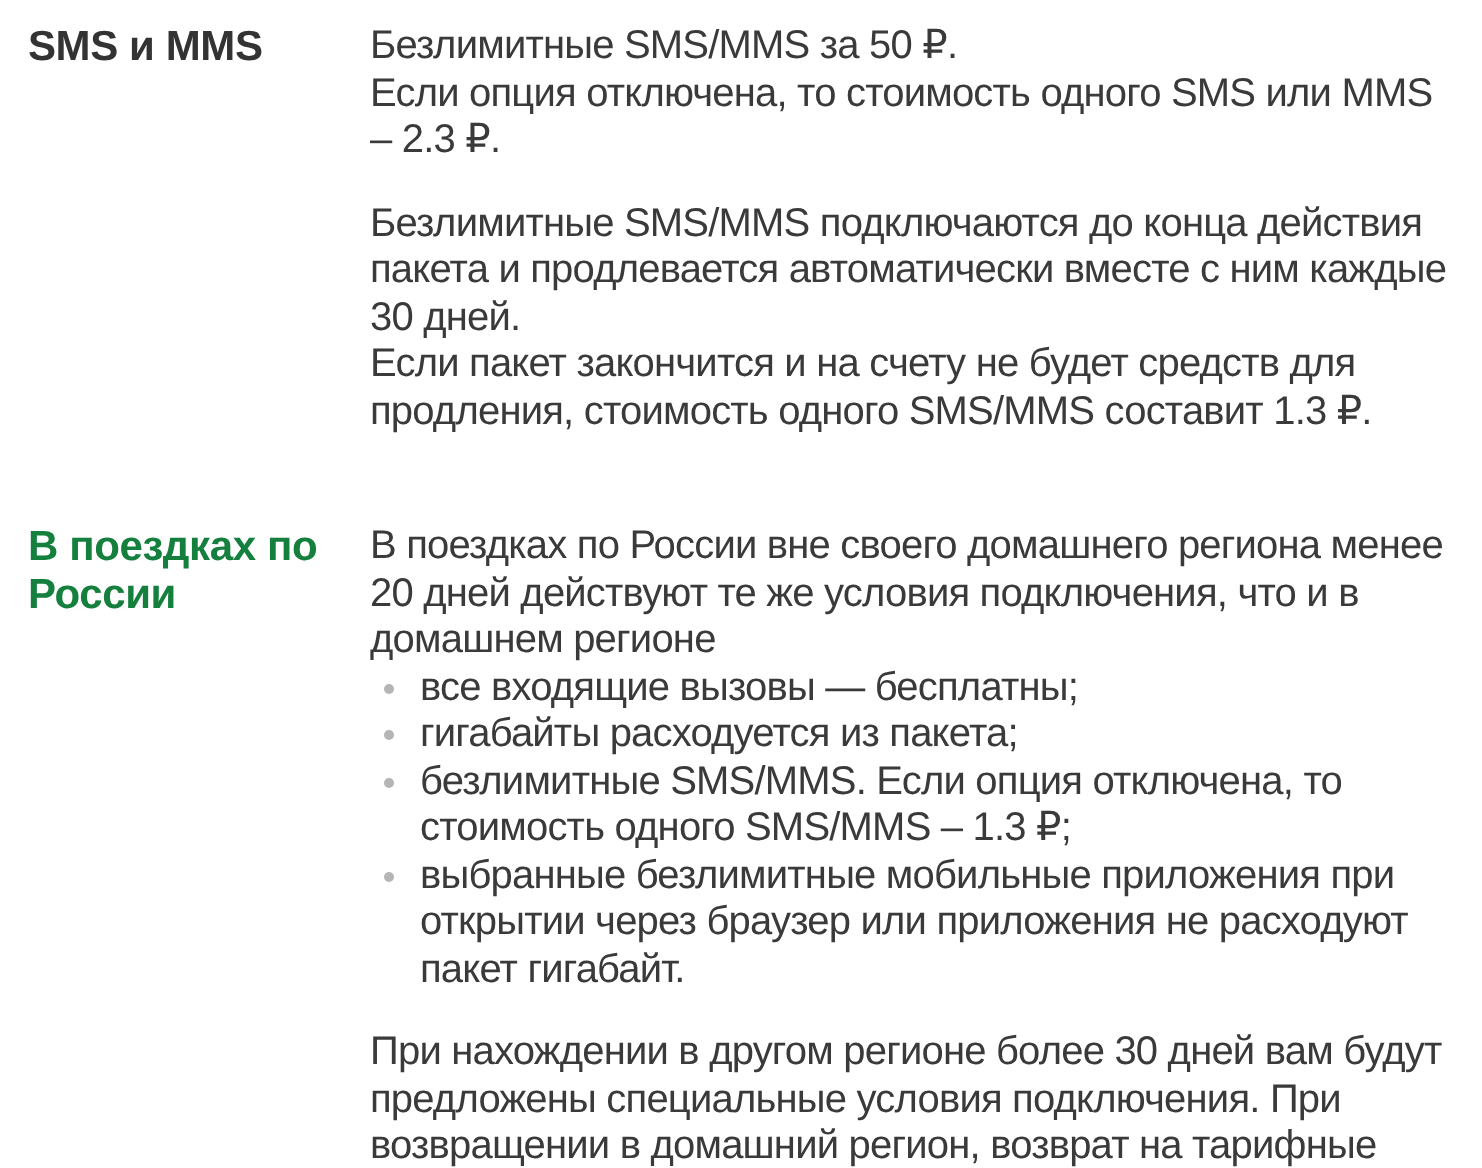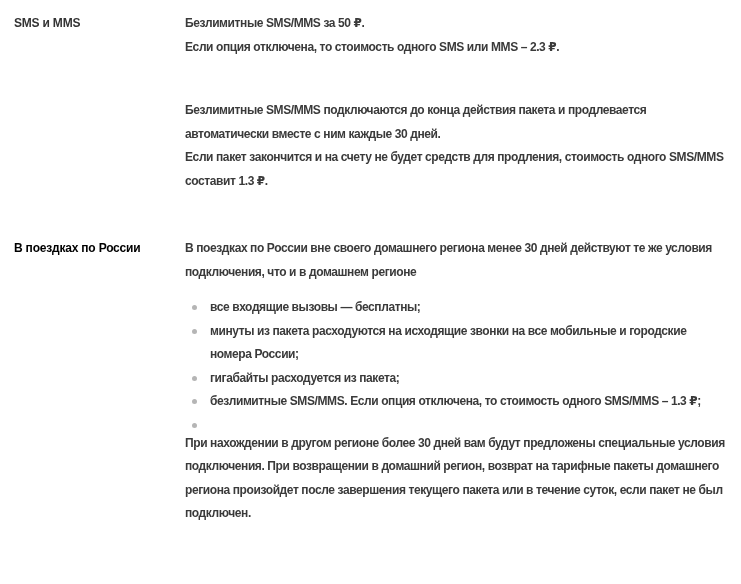--- a/index.html
+++ b/index.html
@@ -22,45 +22,44 @@
   .row {
     display: flex;
     align-items: flex-start;
   }
   .row + .row {
     margin-top: 44px;
   }
   .label-col {
     flex: 0 0 171px;
     width: 171px;
-    font-size: 12px;
+    font-size: 21px;
     font-weight: bold;
     letter-spacing: -0.2px;
     line-height: 23.5px;
     color: #333333;
     padding-right: 0;
     box-sizing: border-box;
   }
   .content-col {
     flex: 1 1 auto;
     width: 540px;
     max-width: 540px;
-    font-size: 12px;
+    font-size: 20px;
     letter-spacing: -0.4px;
     line-height: 23.5px;
-    font-weight: bold;
   }
   .block-paragraph + .block-paragraph {
-    margin-top: 40px;
+    margin-top: 18px;
   }
   .block-list + .block-paragraph {
     margin-top: 18px;
   }
   .block-paragraph + .block-list {
-    margin-top: 12px;
+    margin-top: 0;
   }
   .sentence {
     display: block;
   }
   ul.block-list {
     list-style: none;
     margin: 0;
     padding: 0;
   }
   li.list-item {
@@ -88,30 +87,29 @@
           <span class="sentence">Безлимитные SMS/MMS за 50 ₽.</span>
           <span class="sentence">Если опция отключена, то стоимость одного SMS или MMS – 2.3 ₽.</span>
         </div>
         <div class="block-paragraph">
           <span class="sentence">Безлимитные SMS/MMS подключаются до конца действия пакета и продлевается автоматически вместе с ним каждые 30 дней.</span>
           <span class="sentence">Если пакет закончится и на счету не будет средств для продления, стоимость одного SMS/MMS составит 1.3 ₽.</span>
         </div>
       </div>
     </section>
     <section class="row">
-      <div class="label-col" style="color: #000000;">В поездках по России</div>
+      <div class="label-col" style="color: #15803d;">В поездках по России</div>
       <div class="content-col">
         <div class="block-paragraph">
-          <span class="sentence">В поездках по России вне своего домашнего региона менее 30 дней действуют те же условия подключения, что и в домашнем регионе</span>
+          <span class="sentence">В поездках по России вне своего домашнего региона менее 20 дней действуют те же условия подключения, что и в домашнем регионе</span>
         </div>
         <ul class="block-list">
           <li class="list-item"><span class="bullet-dot" style="background: rgb(181, 181, 181);"></span><span class="item-text">все входящие вызовы — бесплатны;</span></li>
-          <li class="list-item"><span class="bullet-dot" style="background: rgb(181, 181, 181);"></span><span class="item-text">минуты из пакета расходуются на исходящие звонки на все мобильные и городские номера России;</span></li>
           <li class="list-item"><span class="bullet-dot" style="background: rgb(181, 181, 181);"></span><span class="item-text">гигабайты расходуется из пакета;</span></li>
           <li class="list-item"><span class="bullet-dot" style="background: rgb(181, 181, 181);"></span><span class="item-text">безлимитные SMS/MMS. Если опция отключена, то стоимость одного SMS/MMS – 1.3 ₽;</span></li>
-          <li class="list-item"><span class="bullet-dot" style="background: rgb(181, 181, 181);"></span></li>
+          <li class="list-item"><span class="bullet-dot" style="background: rgb(181, 181, 181);"></span><span class="item-text">выбранные безлимитные мобильные приложения при открытии через браузер или приложения не расходуют пакет гигабайт.</span></li>
         </ul>
         <div class="block-paragraph">
           <span class="sentence">При нахождении в другом регионе более 30 дней вам будут предложены специальные условия подключения. При возвращении в домашний регион, возврат на тарифные пакеты домашнего региона произойдет после завершения текущего пакета или в течение суток, если пакет не был подключен.</span>
         </div>
       </div>
     </section>
   </main>
 
 </body></html>

